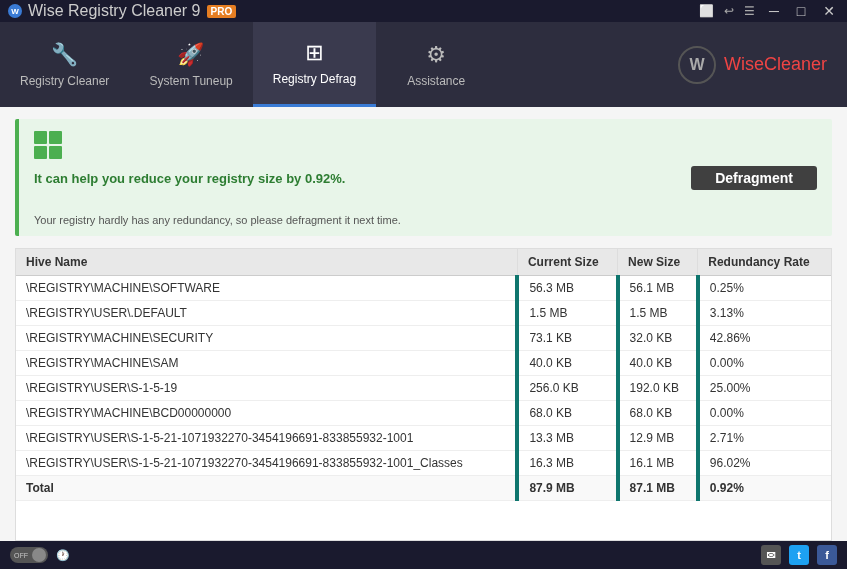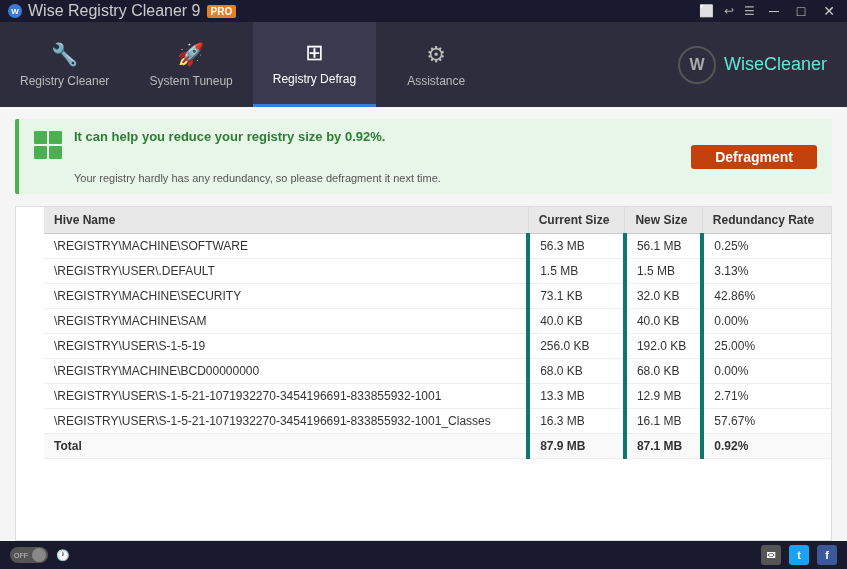--- a/index.html
+++ b/index.html
@@ -93,21 +93,21 @@
       border: 2px solid #555;
       border-radius: 50%;
       display: flex;
       align-items: center;
       justify-content: center;
       color: #aaa;
       font-size: 16px;
       font-weight: bold;
     }
     .nav-logo-text {
-      color: #5eead4;
+      color: #ef4444;
       font-size: 18px;
     }
     .nav-item {
       display: flex;
       flex-direction: column;
       align-items: center;
       justify-content: center;
       gap: 6px;
       padding: 0 20px;
       cursor: pointer;
@@ -145,20 +145,21 @@
       padding: 10px 15px;
       display: flex;
       align-items: center;
       justify-content: space-between;
       border-radius: 2px;
     }
     .info-banner-content {
       display: flex;
       align-items: flex-start;
       gap: 12px;
+      flex-direction: column;
     }
     .green-grid {
       display: grid;
       grid-template-columns: 1fr 1fr;
       gap: 2px;
       width: 28px;
       height: 28px;
       flex-shrink: 0;
       margin-top: 2px;
     }
@@ -171,39 +172,38 @@
       font-weight: bold;
       color: #2d7d32;
       margin-bottom: 3px;
     }
     .info-text-sub {
       font-size: 11px;
       color: #555;
       margin-top: 28px;
     }
     .defragment-btn {
-      background: #c2410c;
+      background: #404040;
       color: white;
       border: none;
       padding: 4px 24px;
       font-size: 14px;
       font-weight: bold;
       cursor: pointer;
       border-radius: 3px;
       white-space: nowrap;
     }
 
     
     .table-container {
       flex: 1;
       margin: 0 15px;
       overflow: auto;
       background: white;
       border: 1px solid #ddd;
-      padding-left: 28px;
     }
     table {
       width: 100%;
       border-collapse: collapse;
       font-size: 12px;
     }
     thead tr {
       background: #e8e8e8;
       border-bottom: 1px solid #ccc;
     }
@@ -411,21 +411,21 @@
           <tr>
             <td>\REGISTRY\USER\S-1-5-21-1071932270-3454196691-833855932-1001</td>
             <td>13.3 MB</td>
             <td>12.9 MB</td>
             <td>2.71%</td>
           </tr>
           <tr>
             <td>\REGISTRY\USER\S-1-5-21-1071932270-3454196691-833855932-1001_Classes</td>
             <td>16.3 MB</td>
             <td>16.1 MB</td>
-            <td>57.67%</td>
+            <td>96.02%</td>
           </tr>
           <tr>
             <td>Total</td>
             <td>87.9 MB</td>
             <td>87.1 MB</td>
             <td>0.92%</td>
           </tr>
         </tbody>
     </table>
   </div>

